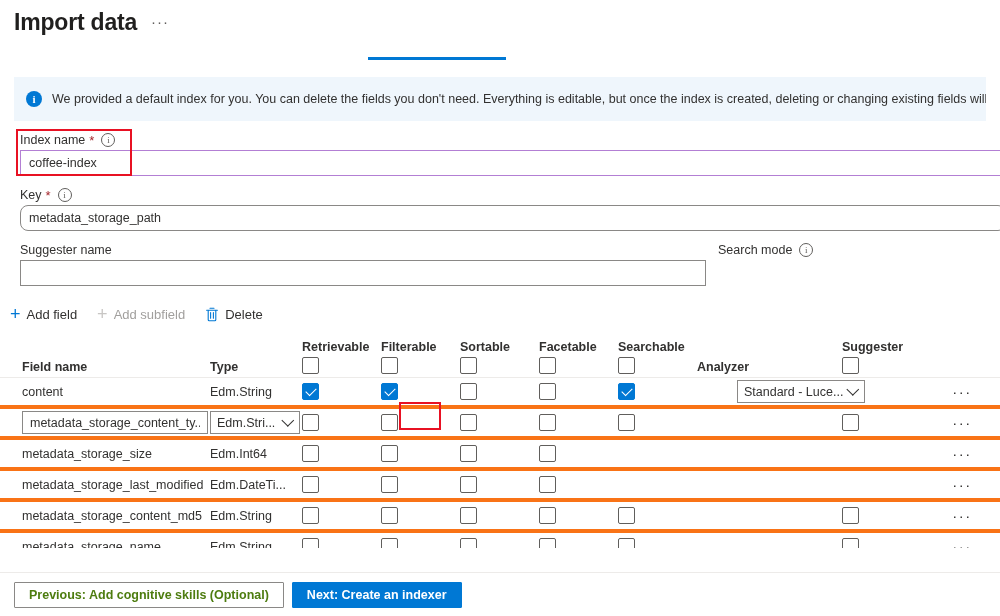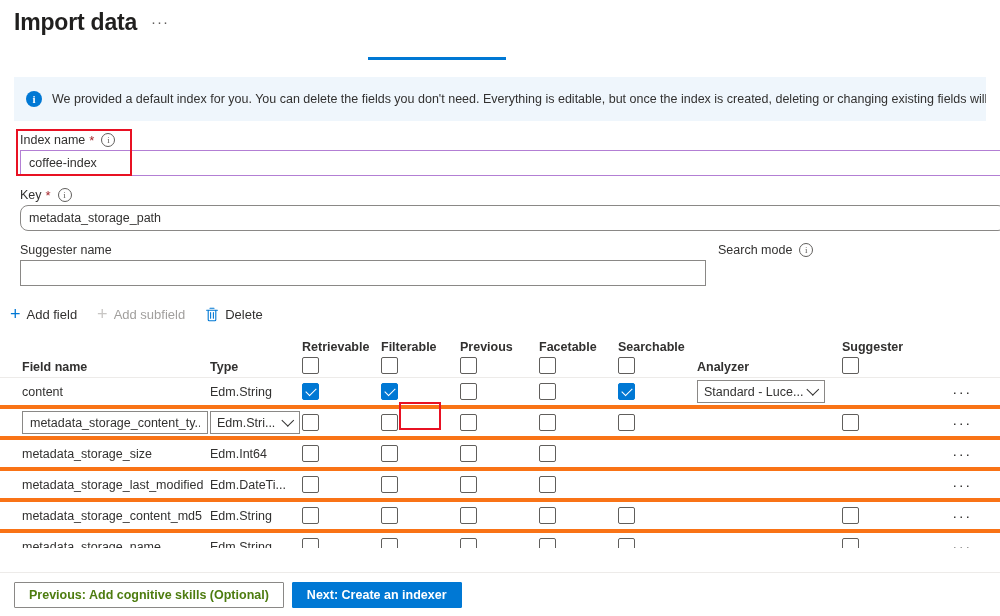--- a/index.html
+++ b/index.html
@@ -451,21 +451,21 @@
 
     <div class="c-check hdr-stack">
       <span class="hdr-text">Retrievable</span>
       <span class="cb"></span>
     </div>
     <div class="c-check hdr-stack">
       <span class="hdr-text">Filterable</span>
       <span class="cb"></span>
     </div>
     <div class="c-check hdr-stack">
-      <span class="hdr-text">Previous</span>
+      <span class="hdr-text">Sortable</span>
       <span class="cb"></span>
     </div>
     <div class="c-check hdr-stack">
       <span class="hdr-text">Facetable</span>
       <span class="cb"></span>
     </div>
     <div class="c-check hdr-stack">
       <span class="hdr-text">Searchable</span>
       <span class="cb"></span>
     </div>
@@ -498,21 +498,21 @@
         </div>
         <div class="c-check">
           <span class="cb"></span>
         </div>
         <div class="c-check">
           <span class="cb checked">
             <span class="tick"></span>
           </span>
         </div>
         <div class="c-analyzer">
-          <div class="sel-box" style="width: 128px;">
+          <div class="sel-box" style="width: 128px; margin-left: 40px;">
             <span>Standard - Luce...</span>
             <span class="chev"></span>
           </div>
         </div>
         <div class="c-sugg">
           <span class="cb hidden"></span>
         </div>
         <div class="c-menu">
           <span class="dots">···</span>
         </div>

